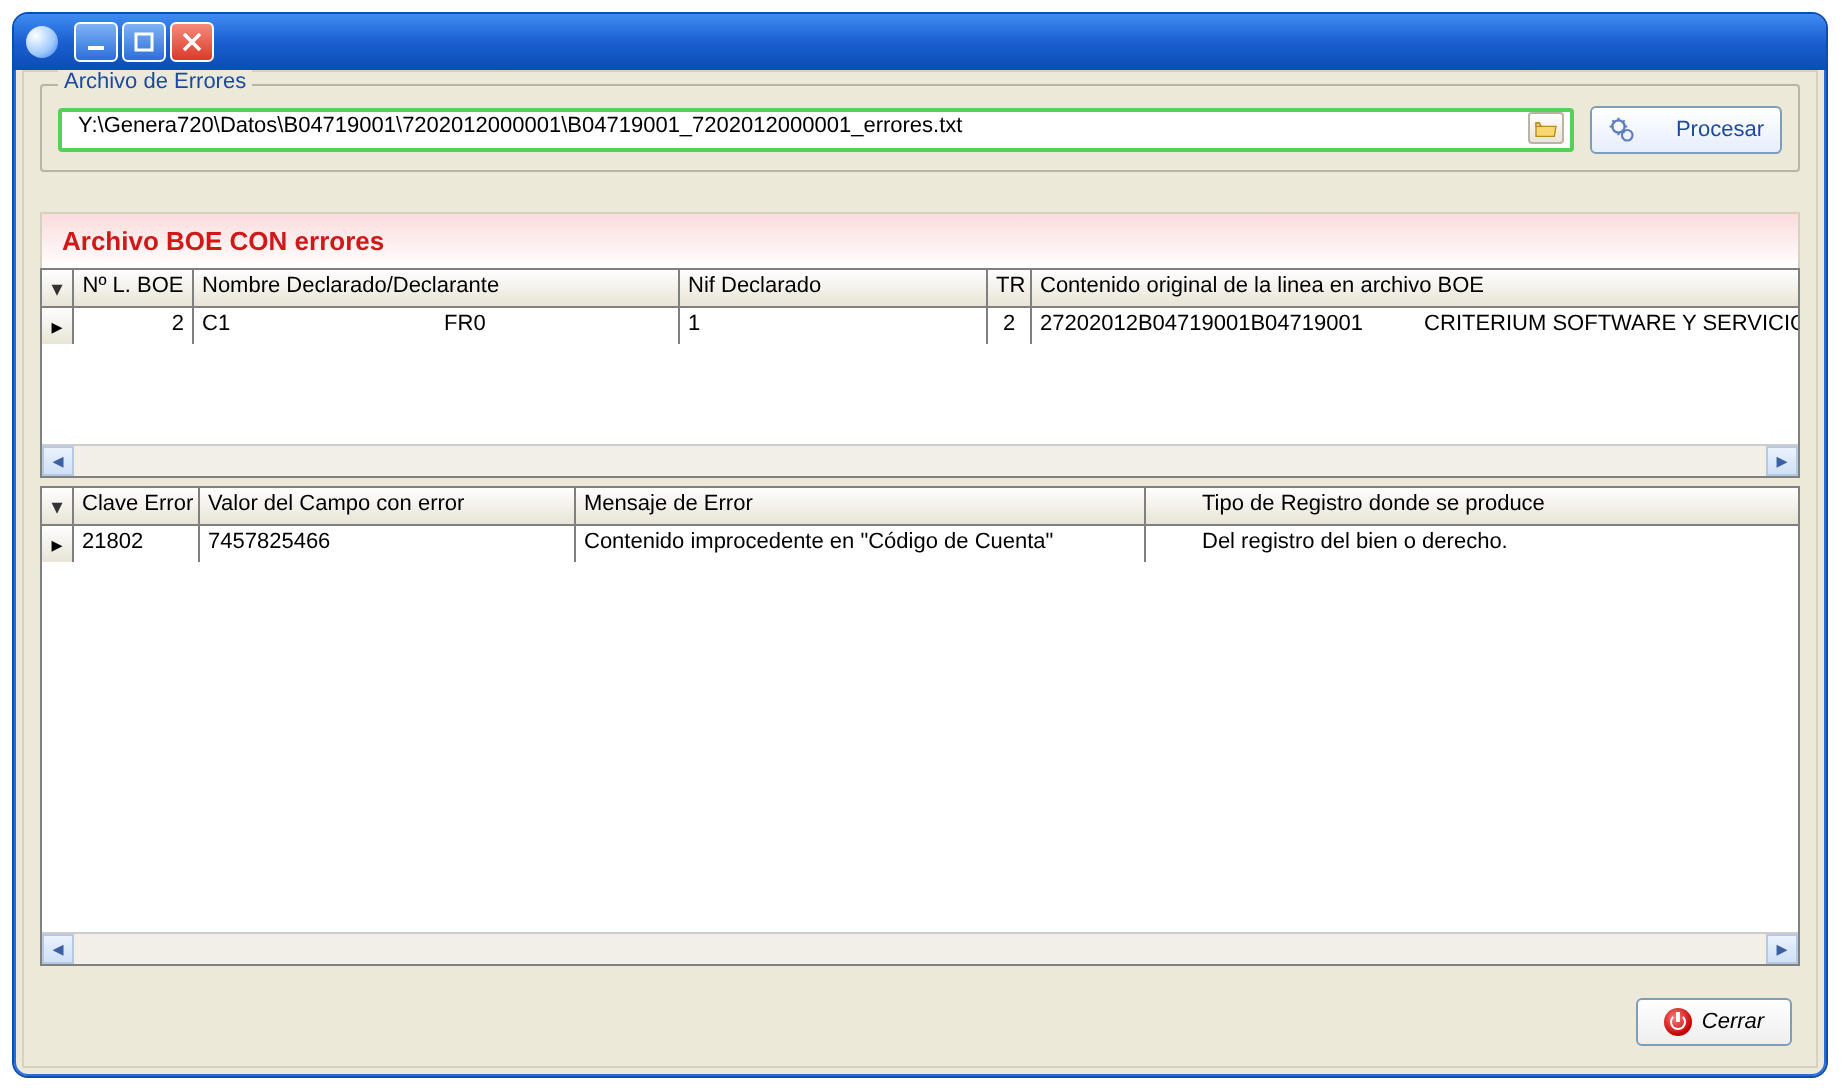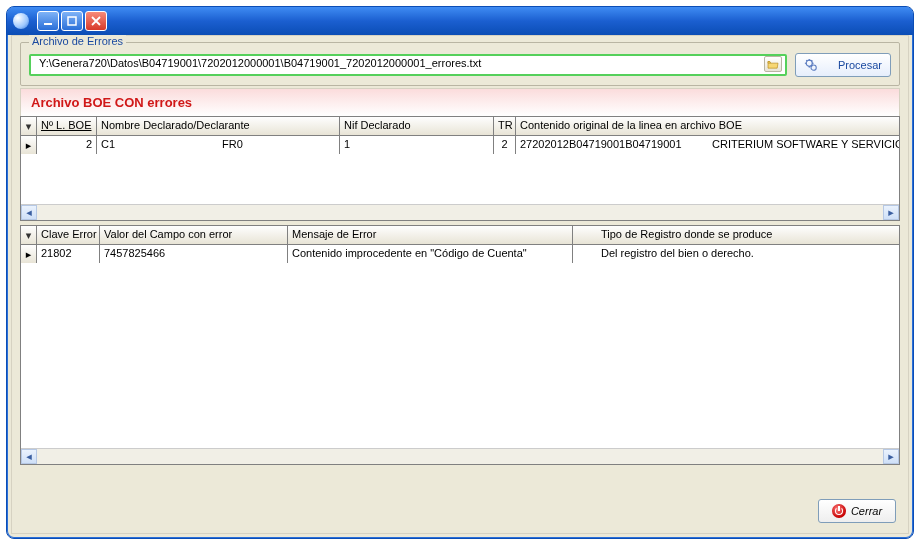--- a/index.html
+++ b/index.html
@@ -57,21 +57,21 @@
     left: 4px; right: 4px; top: 28px; bottom: 4px;
     background: #ece9d8;
     border: 1px solid #d6d2c2;
     padding: 6px 8px 8px 8px;
   }
   .fieldset {
     border: 1px solid #b9b5a3;
     border-radius: 2px;
     padding: 10px 8px 8px 8px;
     position: relative;
-    margin-bottom: 2px;
+    margin-bottom: 20px;
     background: #ece9d8;
   }
   .fieldset .legend {
     position: absolute;
     top: -8px; left: 8px;
     background: #ece9d8;
     color: #1b4aa0;
     font-size: 11px;
     padding: 0 3px;
   }
@@ -166,21 +166,21 @@
   }
   .grid-row { display: flex; height: 18px; background:#fff; }
   .row-marker {
     width:16px; flex:none;
     border-right:1px solid #808080;
     background:linear-gradient(to bottom,#fefefe,#e8e4d6);
     display:flex;align-items:center;justify-content:center;
     color:#000;
   }
   .grid-body { background:#fff; min-height: 60px; }
-  .grid1 .c1{width:60px;flex:none;text-align:left;text-decoration:underline;}
+  .grid1 .c1{width:60px;flex:none;text-align:center;}
   .grid1 .c1r{width:60px;flex:none;text-align:right;}
   .grid1 .c2{width:243px;flex:none;}
   .grid1 .c3{width:154px;flex:none;}
   .grid1 .c4{width:22px;flex:none;text-align:center;}
   .grid1 .c5{flex:1;}
   .grid2 .c1{width:63px;flex:none;}
   .grid2 .c2{width:188px;flex:none;}
   .grid2 .c3{width:285px;flex:none;}
   .grid2 .c4{flex:1;margin-left:24px;}
   .hscroll {

